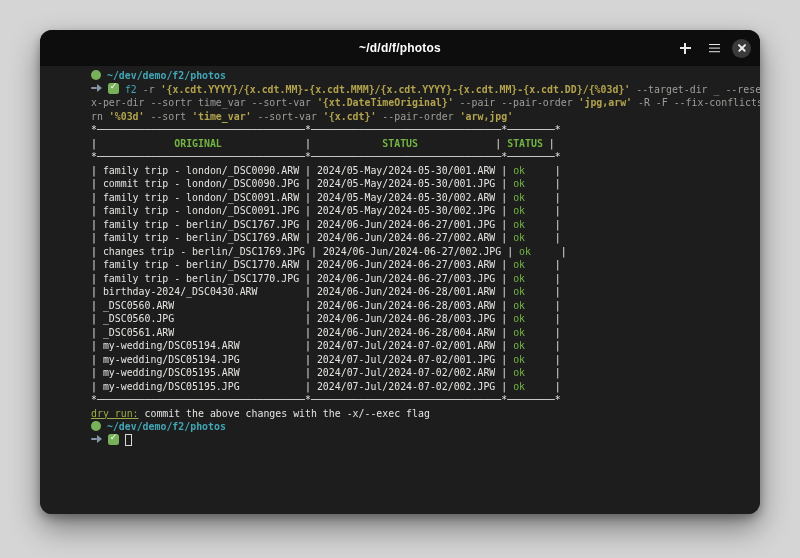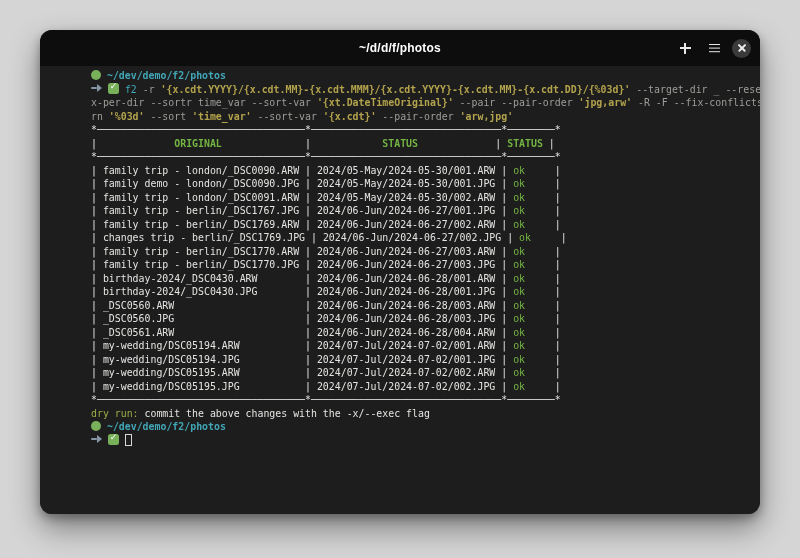--- a/index.html
+++ b/index.html
@@ -43,21 +43,21 @@
   }
   .ln{white-space:pre;height:13.5px;margin-left:46px;}
 
   .c-white{color:#e4e4e1;}
   .c-cyan{color:#41a6b5;text-align:right;}
   .c-cyanb{color:#41a6b5;font-weight:700;}
   .c-flag{color:#9d9d98;}
   .c-str{color:#b3a34c;font-weight:700;}
   .c-green{color:#73b443;}
   .c-greenb{color:#73b443;font-weight:700;}
-  .c-dry{color:#9cab47;}
+  .c-dry{color:#9cab47;text-decoration:underline;}
 
   .dot{display:inline-block;width:10px;height:10px;border-radius:50%;background:#78b159;vertical-align:-1px;}
   .cbx{display:inline-block;width:11px;height:11px;border-radius:2.5px;background:#78b159;vertical-align:-1.5px;position:relative;}
   .cbx::after{content:"✓";position:absolute;left:1.8px;top:-2.5px;color:#ffffff;font:700 9px "DejaVu Sans",sans-serif;}
   .arrow{display:inline-block;width:11px;height:10px;position:relative;vertical-align:-1px;}
   .arrow::before{content:"";position:absolute;left:0;top:3.6px;width:6px;height:2.4px;background:#8696a6;border-radius:1px;}
   .arrow::after{content:"";position:absolute;right:0;top:0.4px;width:0;height:0;
     border-left:5.5px solid #8696a6;border-top:4.6px solid transparent;border-bottom:4.6px solid transparent;}
   .cursor{display:inline-block;width:7px;height:12px;border:1px solid #d8d8d8;box-sizing:border-box;vertical-align:-2px;}
 </style>
@@ -81,29 +81,29 @@
   </div>
   <div id="term">
       <div class="ln"><span class="dot"></span> <span class="c-cyanb">~/dev/demo/f2/photos</span></div>
       <div class="ln"><span class="arrow"></span> <span class="cbx"></span> <span class="c-cyan">f2 </span><span class="c-flag">-r </span><span class="c-str">'{x.cdt.YYYY}/{x.cdt.MM}-{x.cdt.MMM}/{x.cdt.YYYY}-{x.cdt.MM}-{x.cdt.DD}/{%03d}'</span><span class="c-flag"> --target-dir _ --reset-inde</span></div>
       <div class="ln"><span class="c-flag">x-per-dir --sortr time_var --sort-var </span><span class="c-str">'{xt.DateTimeOriginal}'</span><span class="c-flag"> --pair --pair-order </span><span class="c-str">'jpg,arw'</span><span class="c-flag"> -R -F --fix-conflicts-patte</span></div>
       <div class="ln"><span class="c-flag">rn </span><span class="c-str">'%03d'</span><span class="c-flag"> --sort </span><span class="c-str">'time_var'</span><span class="c-flag"> --sort-var </span><span class="c-str">'{x.cdt}'</span><span class="c-flag"> --pair-order </span><span class="c-str">'arw,jpg'</span></div>
       <div class="ln"><span class="c-white">*───────────────────────────────────*────────────────────────────────*────────*</span></div>
       <div class="ln"><span class="c-white">|</span><span class="c-greenb">             ORIGINAL              </span><span class="c-white">|</span><span class="c-greenb">            STATUS             </span><span class="c-white">|</span><span class="c-greenb"> STATUS </span><span class="c-white">|</span></div>
       <div class="ln"><span class="c-white">*───────────────────────────────────*────────────────────────────────*────────*</span></div>
       <div class="ln"><span class="c-white">| </span><span class="c-white">family trip - london/_DSC0090.ARW </span><span class="c-white">| </span><span class="c-white">2024/05-May/2024-05-30/001.ARW </span><span class="c-white">| </span><span class="c-green">ok</span><span class="c-white">     |</span></div>
-      <div class="ln"><span class="c-white">| </span><span class="c-white">family demo - london/_DSC0090.JPG </span><span class="c-white">| </span><span class="c-white">2024/05-May/2024-05-30/001.JPG </span><span class="c-white">| </span><span class="c-green">ok</span><span class="c-white">     |</span></div>
+      <div class="ln"><span class="c-white">| </span><span class="c-white">commit trip - london/_DSC0090.JPG </span><span class="c-white">| </span><span class="c-white">2024/05-May/2024-05-30/001.JPG </span><span class="c-white">| </span><span class="c-green">ok</span><span class="c-white">     |</span></div>
       <div class="ln"><span class="c-white">| </span><span class="c-white">family trip - london/_DSC0091.ARW </span><span class="c-white">| </span><span class="c-white">2024/05-May/2024-05-30/002.ARW </span><span class="c-white">| </span><span class="c-green">ok</span><span class="c-white">     |</span></div>
+      <div class="ln"><span class="c-white">| </span><span class="c-white">family trip - london/_DSC0091.JPG </span><span class="c-white">| </span><span class="c-white">2024/05-May/2024-05-30/002.JPG </span><span class="c-white">| </span><span class="c-green">ok</span><span class="c-white">     |</span></div>
       <div class="ln"><span class="c-white">| </span><span class="c-white">family trip - berlin/_DSC1767.JPG </span><span class="c-white">| </span><span class="c-white">2024/06-Jun/2024-06-27/001.JPG </span><span class="c-white">| </span><span class="c-green">ok</span><span class="c-white">     |</span></div>
       <div class="ln"><span class="c-white">| </span><span class="c-white">family trip - berlin/_DSC1769.ARW </span><span class="c-white">| </span><span class="c-white">2024/06-Jun/2024-06-27/002.ARW </span><span class="c-white">| </span><span class="c-green">ok</span><span class="c-white">     |</span></div>
       <div class="ln"><span class="c-white">| </span><span class="c-white">changes trip - berlin/_DSC1769.JPG </span><span class="c-white">| </span><span class="c-white">2024/06-Jun/2024-06-27/002.JPG </span><span class="c-white">| </span><span class="c-green">ok</span><span class="c-white">     |</span></div>
       <div class="ln"><span class="c-white">| </span><span class="c-white">family trip - berlin/_DSC1770.ARW </span><span class="c-white">| </span><span class="c-white">2024/06-Jun/2024-06-27/003.ARW </span><span class="c-white">| </span><span class="c-green">ok</span><span class="c-white">     |</span></div>
       <div class="ln"><span class="c-white">| </span><span class="c-white">family trip - berlin/_DSC1770.JPG </span><span class="c-white">| </span><span class="c-white">2024/06-Jun/2024-06-27/003.JPG </span><span class="c-white">| </span><span class="c-green">ok</span><span class="c-white">     |</span></div>
       <div class="ln"><span class="c-white">| </span><span class="c-white">birthday-2024/_DSC0430.ARW        </span><span class="c-white">| </span><span class="c-white">2024/06-Jun/2024-06-28/001.ARW </span><span class="c-white">| </span><span class="c-green">ok</span><span class="c-white">     |</span></div>
-      <div class="ln"><span class="c-white">| </span><span class="c-white">birthday-2024/_DSC0430.JPG        </span><span class="c-white">| </span><span class="c-white">2024/06-Jun/2024-06-28/001.JPG </span><span class="c-white">| </span><span class="c-green">ok</span><span class="c-white">     |</span></div>
       <div class="ln"><span class="c-white">| </span><span class="c-white">_DSC0560.ARW                      </span><span class="c-white">| </span><span class="c-white">2024/06-Jun/2024-06-28/003.ARW </span><span class="c-white">| </span><span class="c-green">ok</span><span class="c-white">     |</span></div>
       <div class="ln"><span class="c-white">| </span><span class="c-white">_DSC0560.JPG                      </span><span class="c-white">| </span><span class="c-white">2024/06-Jun/2024-06-28/003.JPG </span><span class="c-white">| </span><span class="c-green">ok</span><span class="c-white">     |</span></div>
       <div class="ln"><span class="c-white">| </span><span class="c-white">_DSC0561.ARW                      </span><span class="c-white">| </span><span class="c-white">2024/06-Jun/2024-06-28/004.ARW </span><span class="c-white">| </span><span class="c-green">ok</span><span class="c-white">     |</span></div>
       <div class="ln"><span class="c-white">| </span><span class="c-white">my-wedding/DSC05194.ARW           </span><span class="c-white">| </span><span class="c-white">2024/07-Jul/2024-07-02/001.ARW </span><span class="c-white">| </span><span class="c-green">ok</span><span class="c-white">     |</span></div>
       <div class="ln"><span class="c-white">| </span><span class="c-white">my-wedding/DSC05194.JPG           </span><span class="c-white">| </span><span class="c-white">2024/07-Jul/2024-07-02/001.JPG </span><span class="c-white">| </span><span class="c-green">ok</span><span class="c-white">     |</span></div>
       <div class="ln"><span class="c-white">| </span><span class="c-white">my-wedding/DSC05195.ARW           </span><span class="c-white">| </span><span class="c-white">2024/07-Jul/2024-07-02/002.ARW </span><span class="c-white">| </span><span class="c-green">ok</span><span class="c-white">     |</span></div>
       <div class="ln"><span class="c-white">| </span><span class="c-white">my-wedding/DSC05195.JPG           </span><span class="c-white">| </span><span class="c-white">2024/07-Jul/2024-07-02/002.JPG </span><span class="c-white">| </span><span class="c-green">ok</span><span class="c-white">     |</span></div>
       <div class="ln"><span class="c-white">*───────────────────────────────────*────────────────────────────────*────────*</span></div>
       <div class="ln"><span class="c-dry">dry run:</span><span class="c-white"> commit the above changes with the -x/--exec flag</span></div>
       <div class="ln"><span class="dot"></span> <span class="c-cyanb">~/dev/demo/f2/photos</span></div>

